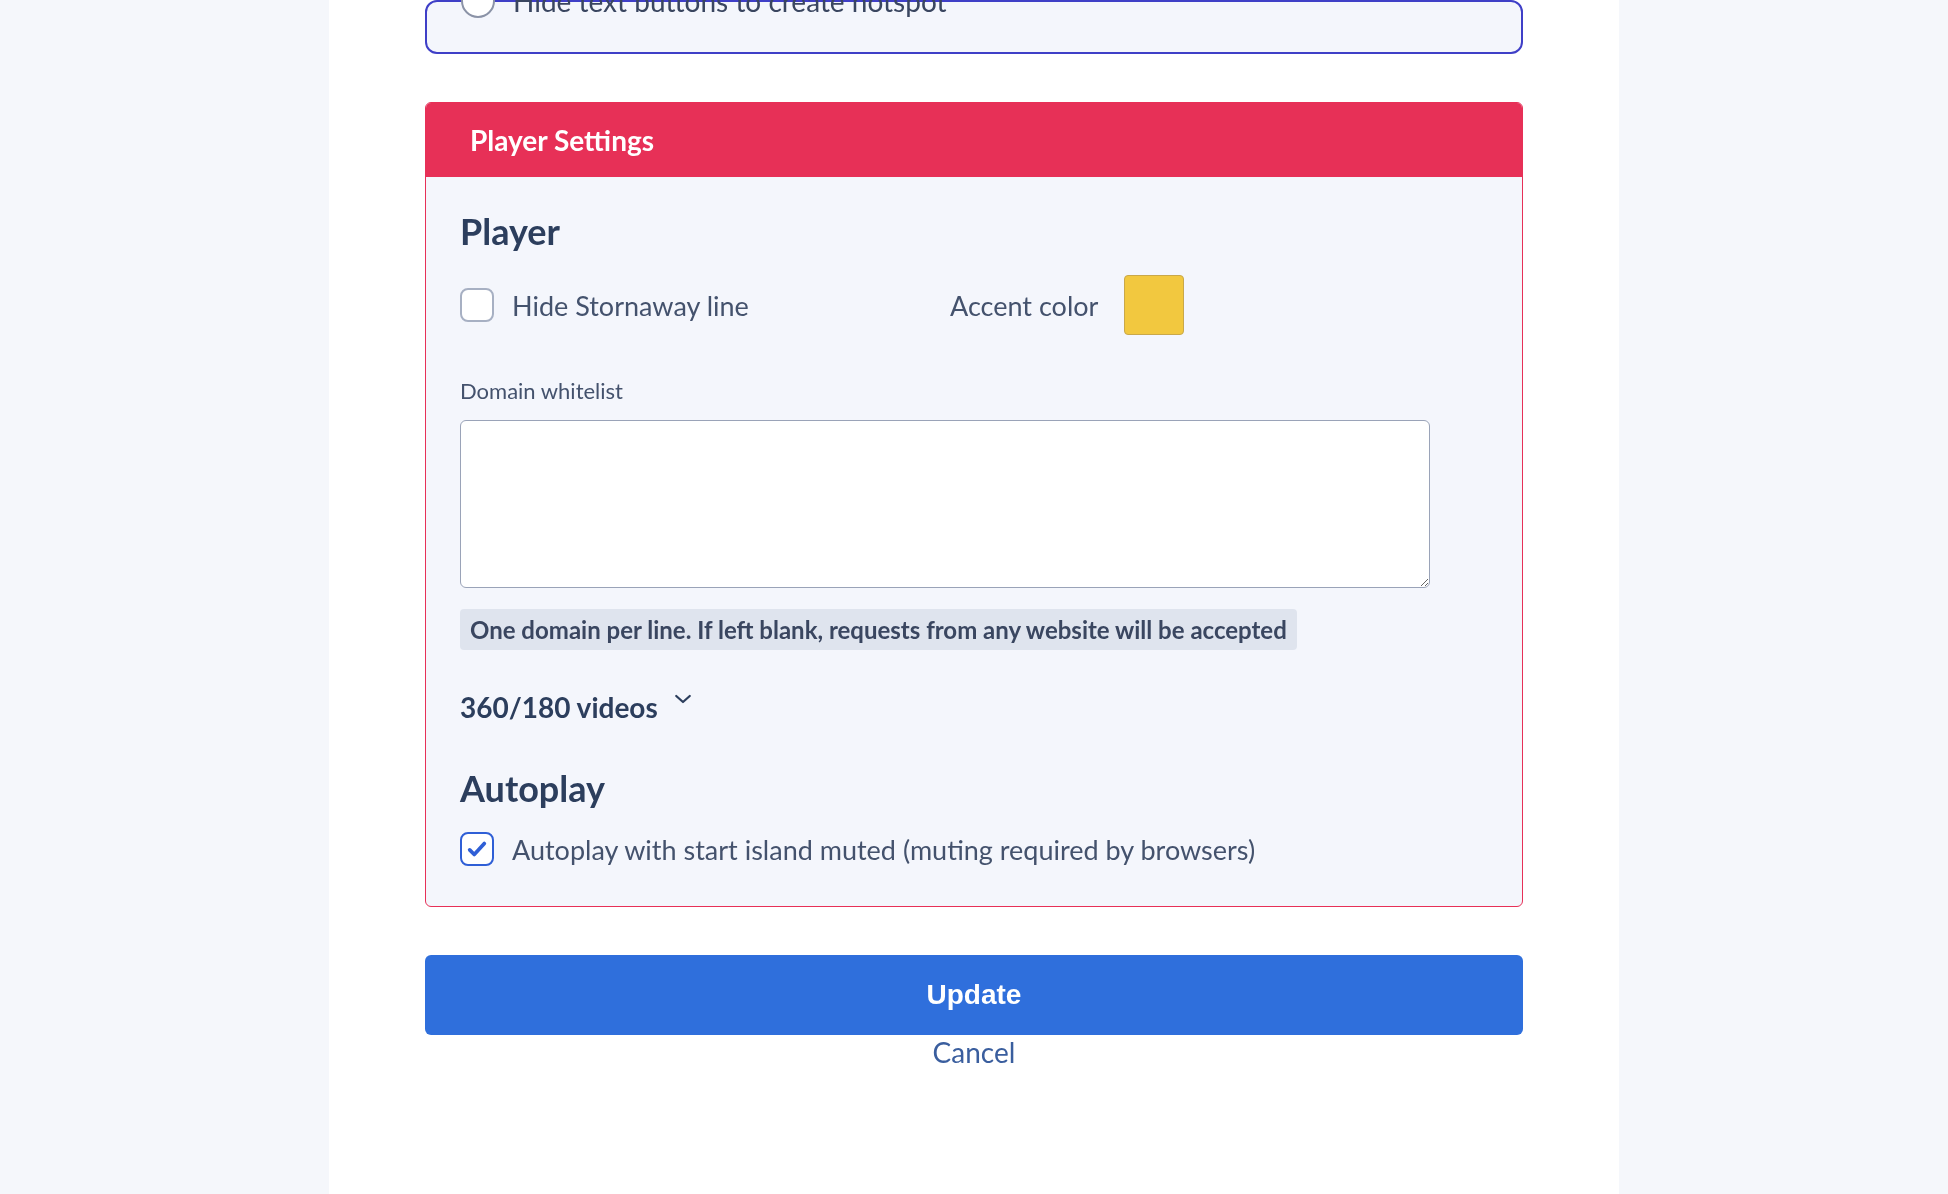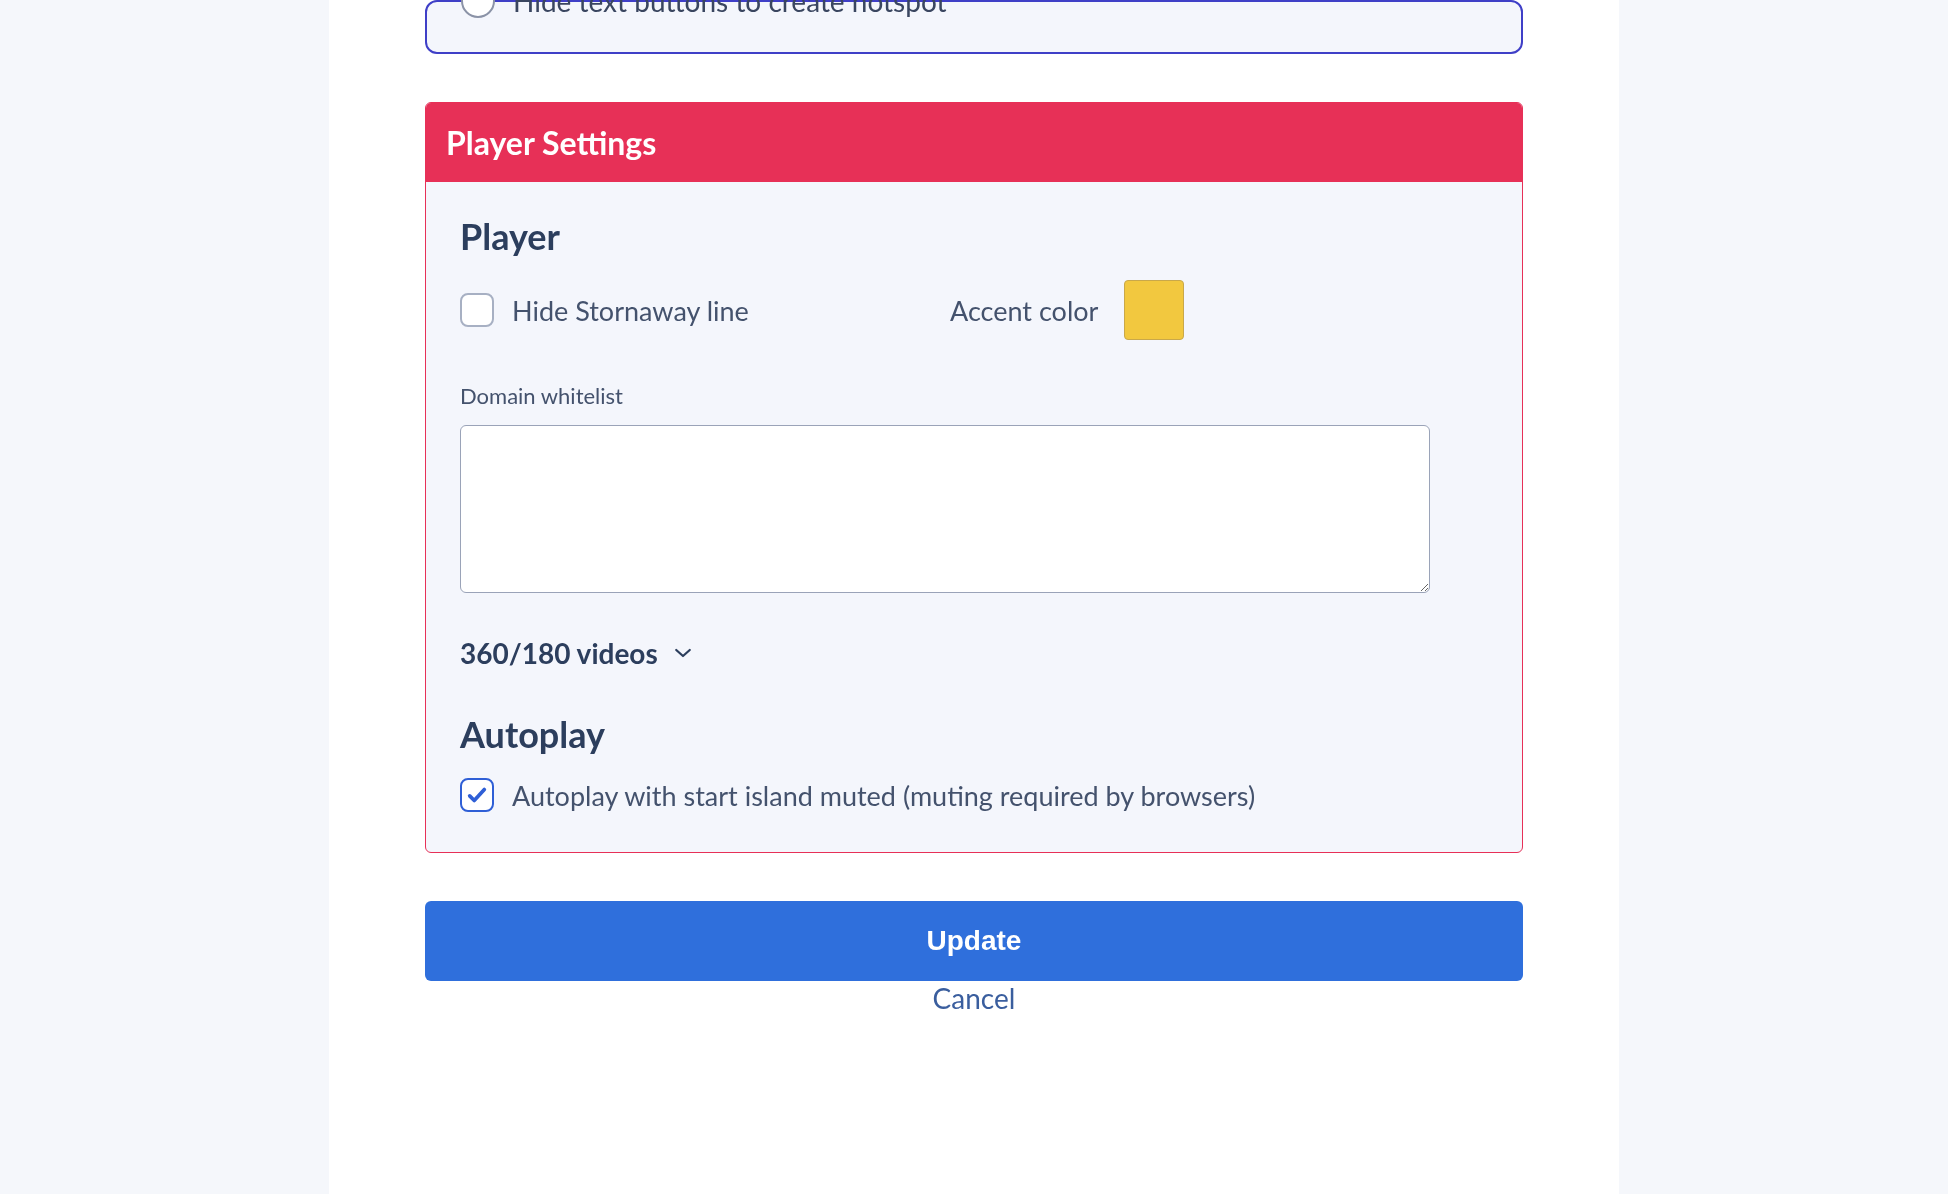--- a/index.html
+++ b/index.html
@@ -54,23 +54,23 @@
   .player-card {
     border: 1px solid #e73057;
     border-radius: 6px;
     overflow: hidden;
     background: #f4f6fc;
     margin-bottom: 48px;
   }
   .player-header {
     background: #e73057;
     color: #fff;
-    font-size: 32px;
-    font-weight: 700;
-    padding: 20px 20px;
+    font-size: 28px;
+    font-weight: 700;
+    padding: 20px 44px;
   }
   .player-body {
     padding: 32px 34px 40px 34px;
   }
   .section-title {
     font-size: 36px;
     font-weight: 700;
     color: #2c3e5d;
     margin-bottom: 22px;
   }
@@ -135,21 +135,20 @@
     background: #dfe4ee;
     color: #3a4660;
     font-size: 24px;
     font-weight: 700;
     padding: 6px 10px;
     border-radius: 4px;
     margin-top: 18px;
   }
   .dropdown-row {
     display: flex;
-    align-items: center;
     gap: 16px;
     margin-top: 40px;
     cursor: pointer;
   }
   .dropdown-title {
     font-size: 28px;
     font-weight: 700;
     color: #2c3e5d;
   }
   .chevron {
@@ -211,20 +210,23 @@
             <div class="checkbox-label">Hide Stornaway line</div>
           </div>
           <div class="accent-group">
             <div class="accent-label">Accent color</div>
             <div class="swatch" id="accent-swatch" style="background: rgb(242, 200, 63);"></div>
           </div>
         </div>
 
         <div class="field-label">Domain whitelist</div>
         <textarea class="textarea" value="" style=""></textarea>
+        <div>
+          <span class="helper-chip">One domain per line. If left blank, requests from any website will be accepted</span>
+        </div>
 
         <div class="dropdown-row">
           <span class="dropdown-title">360/180 videos</span>
           <span class="chevron">
             <svg viewBox="0 0 24 14" fill="none" stroke="currentColor" stroke-width="3" stroke-linecap="round" stroke-linejoin="round">
                 <polyline points="3 3 12 11 21 3"></polyline>
               </svg>
           </span>
         </div>
 

